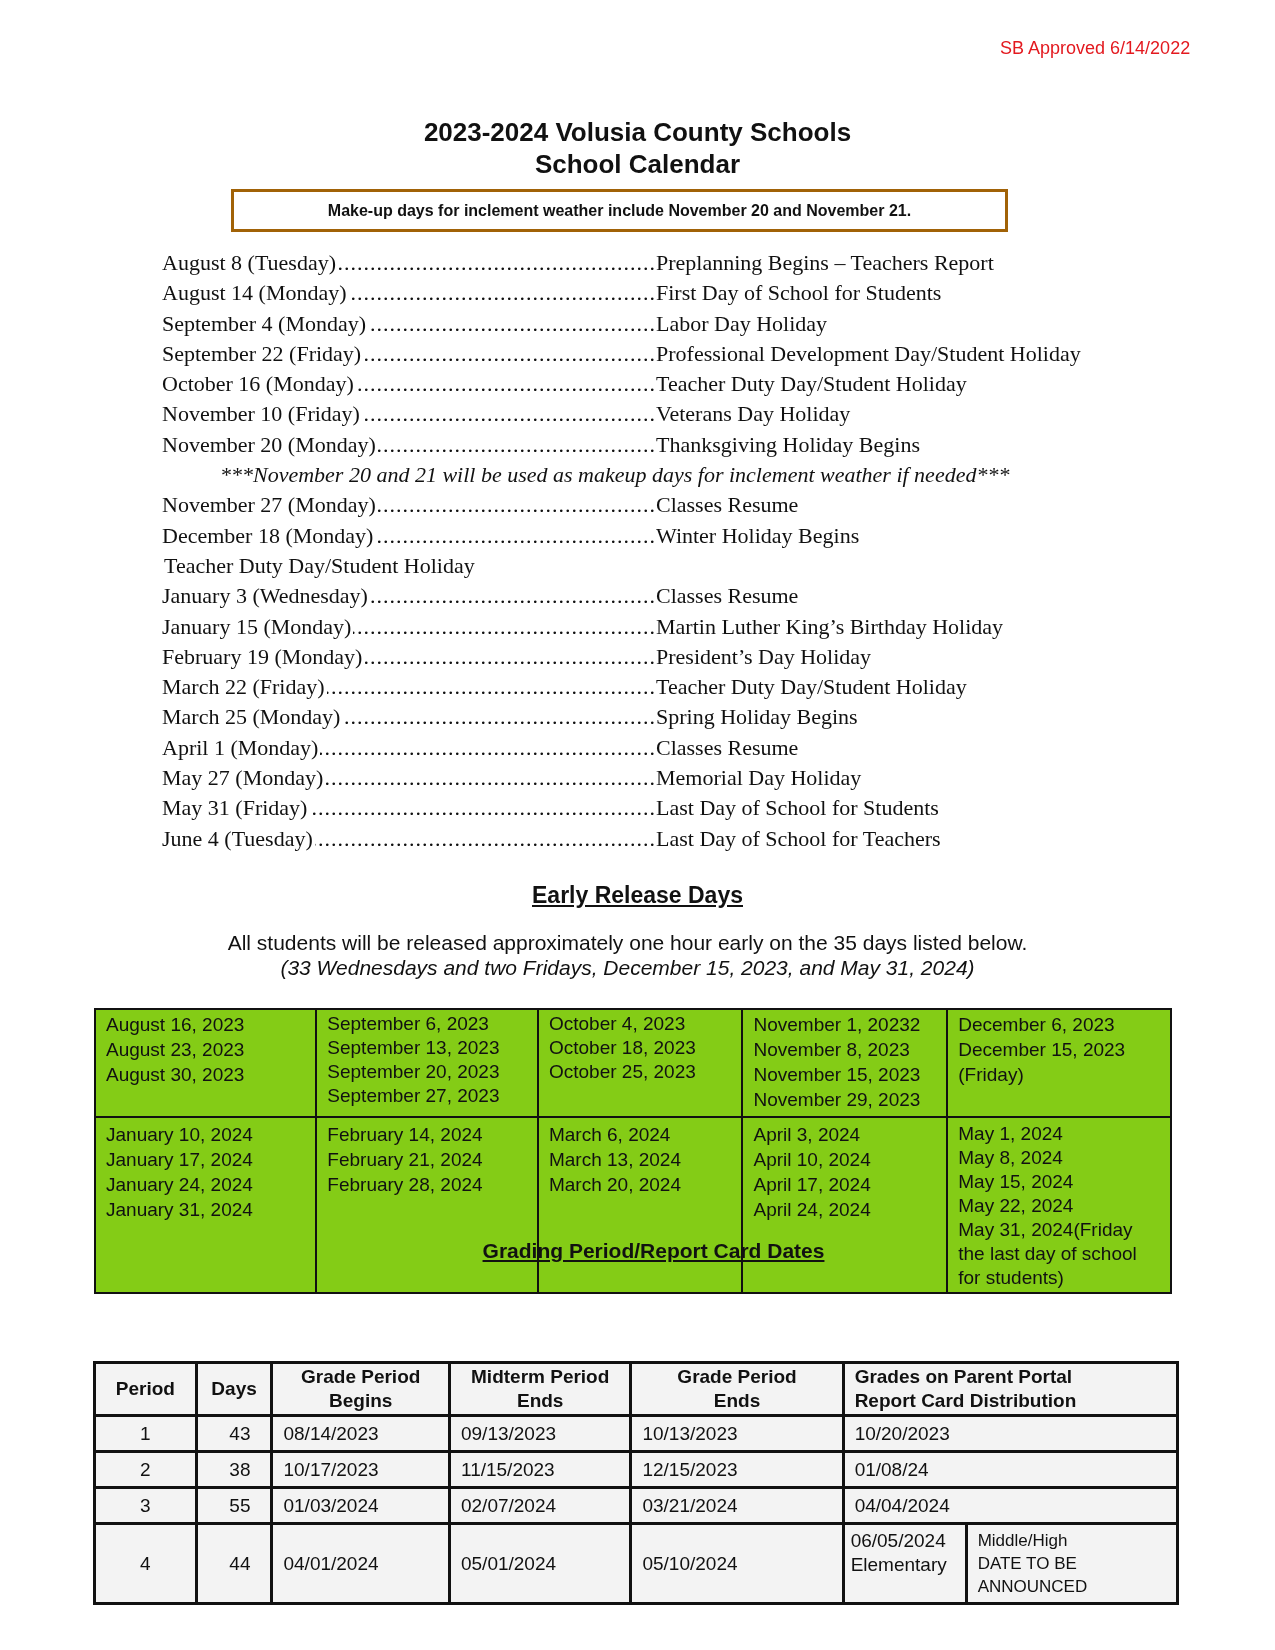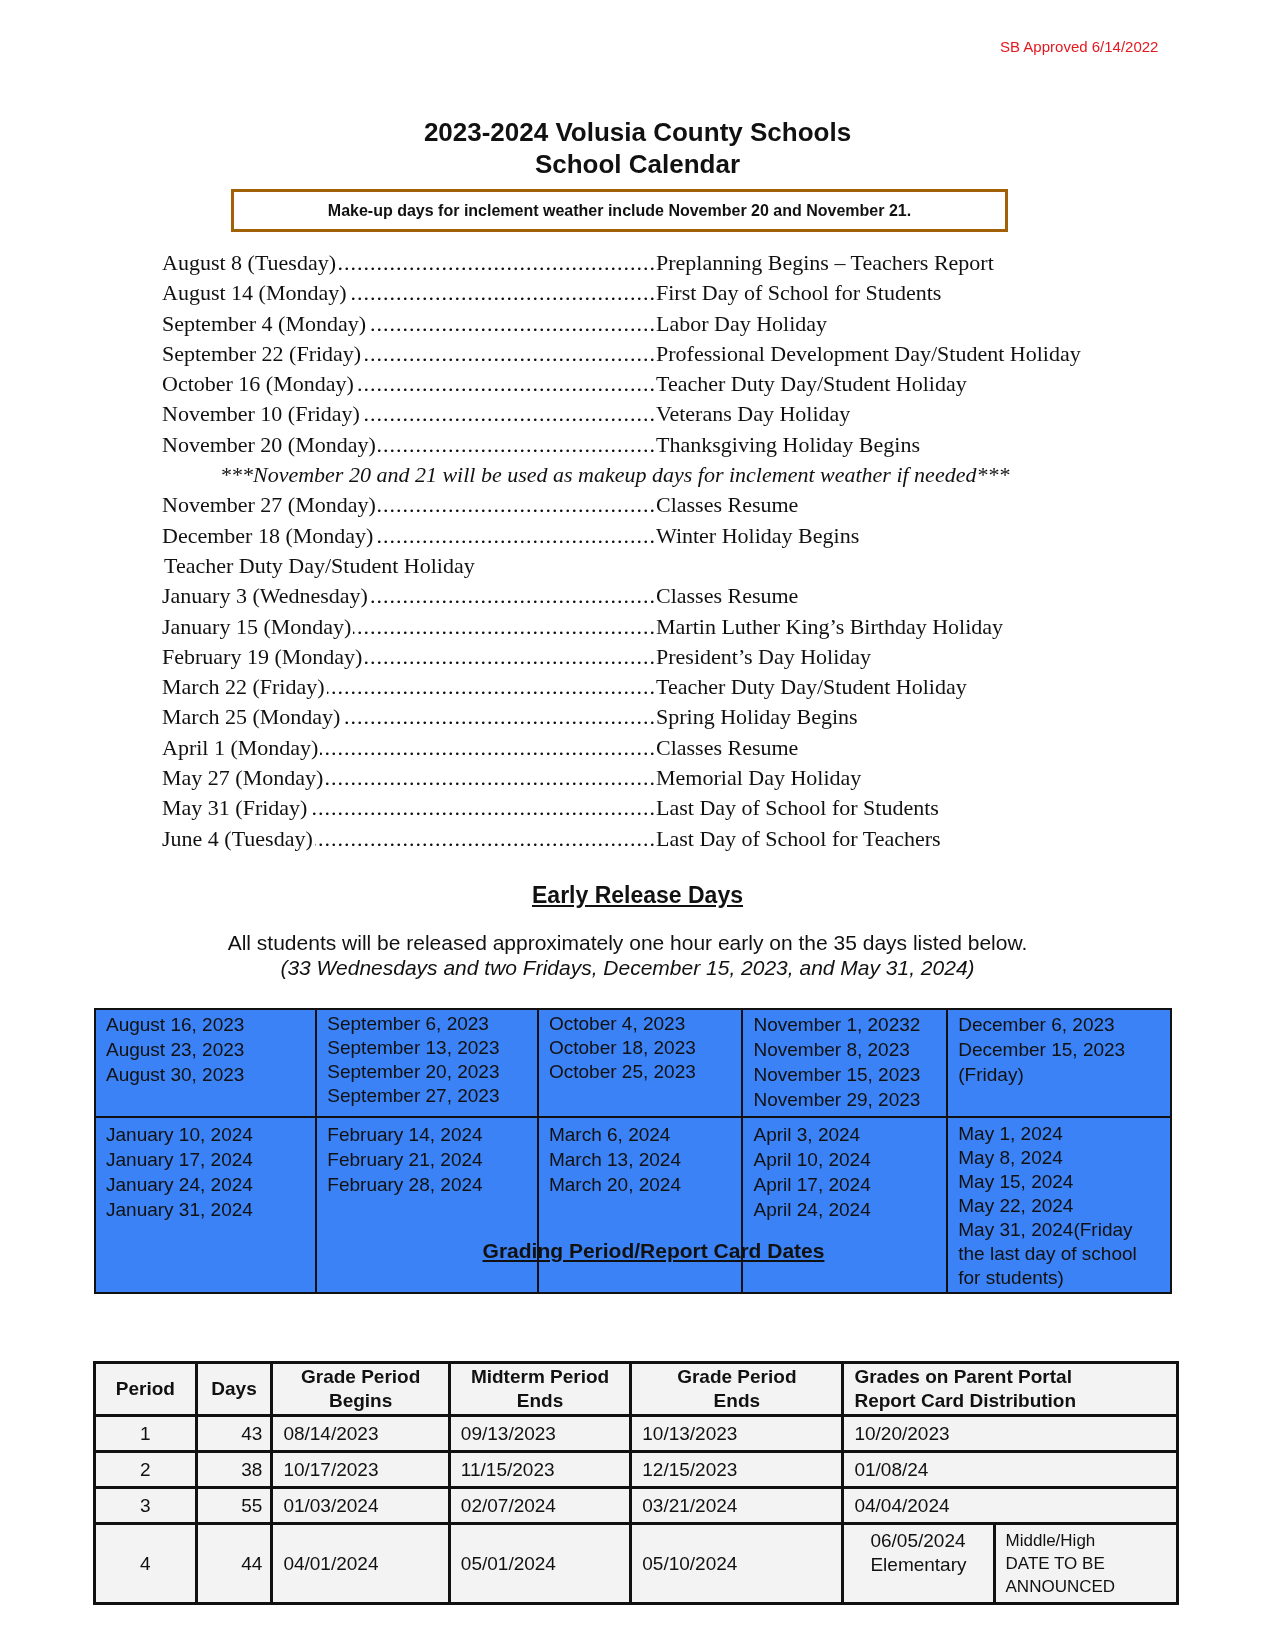--- a/index.html
+++ b/index.html
@@ -5,21 +5,21 @@
     * { box-sizing: border-box; margin: 0; padding: 0; }
     html, body { width: 1275px; height: 1650px; background: #ffffff; }
     body {
       position: relative;
       font-family: "Liberation Sans", sans-serif;
       color: #111;
       overflow: hidden;
     }
     .approved {
       position: absolute; top: 38px; left: 1000px;
-      color: #e3191f; font-size: 15px;
+      color: #e3191f; font-size: 18px;
     }
     .title {
       position: absolute; top: 116px; left: 0; width: 1275px;
       text-align: center; font-weight: bold; font-size: 26px; line-height: 32px;
     }
     .makeup-box {
       position: absolute; top: 189px; left: 231px; width: 777px; height: 43px;
       border: 3px solid #a16207;
       display: flex; align-items: center; justify-content: center;
       font-weight: bold; font-size: 16px;
@@ -50,21 +50,21 @@
     }
     .erd-heading { top: 882px; font-size: 23px; }
     .erd-desc {
       position: absolute; top: 930px; left: 0; width: 1255px; text-align: center;
       font-size: 21px; line-height: 25px;
     }
     .erd-desc .sub { font-style: italic; }
     table { border-collapse: collapse; position: absolute; }
     .erd-table {
       top: 1008px; left: 94px; width: 1078px;
-      font-size: 19px; background: #3b82f6;
+      font-size: 19px; background: #84cc16;
     }
     .erd-table td {
       border: 2px solid #111; vertical-align: top;
       padding: 2px 10px 2px 10px; line-height: 25px;
     }
     .erd-table tr.r1 td { height: 108px; }
     .erd-table tr.r2 td { height: 170px; padding-top: 4px; }
     .erd-table .date-line { display: block; white-space: nowrap; }
     .erd-table .tight .date-line { line-height: 24px; }
     .gp-heading { top: 1239px; font-size: 21px; padding-left: 32px; }
@@ -75,24 +75,24 @@
     .gp-table th, .gp-table td {
       border: 3px solid #111;
     }
     .gp-table th {
       font-weight: bold; font-size: 19px; height: 53px; line-height: 24px;
       text-align: center;
     }
     .gp-table th.left { text-align: left; padding-left: 10px; border-radius: 26px; }
     .gp-table td { padding: 0 10px; height: 36px; }
     .gp-table td.c { text-align: center; }
-    .gp-table td.r { text-align: right; padding-right: 8px; }
+    .gp-table td.r { text-align: right; padding-right: 20px; }
     .gp-table tr.last td { height: 74px; }
     .split { display: flex; height: 100%; }
-    .split .elem { flex: 0 0 123px; border-right: 3px solid #111; padding: 4px 26px; line-height: 24px; }
+    .split .elem { flex: 0 0 123px; border-right: 3px solid #111; padding: 4px 6px; line-height: 24px; }
     .split .mh { padding: 4px 10px; font-size: 17px; line-height: 23px; }
     td.split-cell { padding: 0 !important; }
   </style>
 </head>
 <body>
 
 <div class="approved">SB Approved 6/14/2022</div>
 
 <div class="title">
   <div>2023-2024 Volusia County Schools</div>

